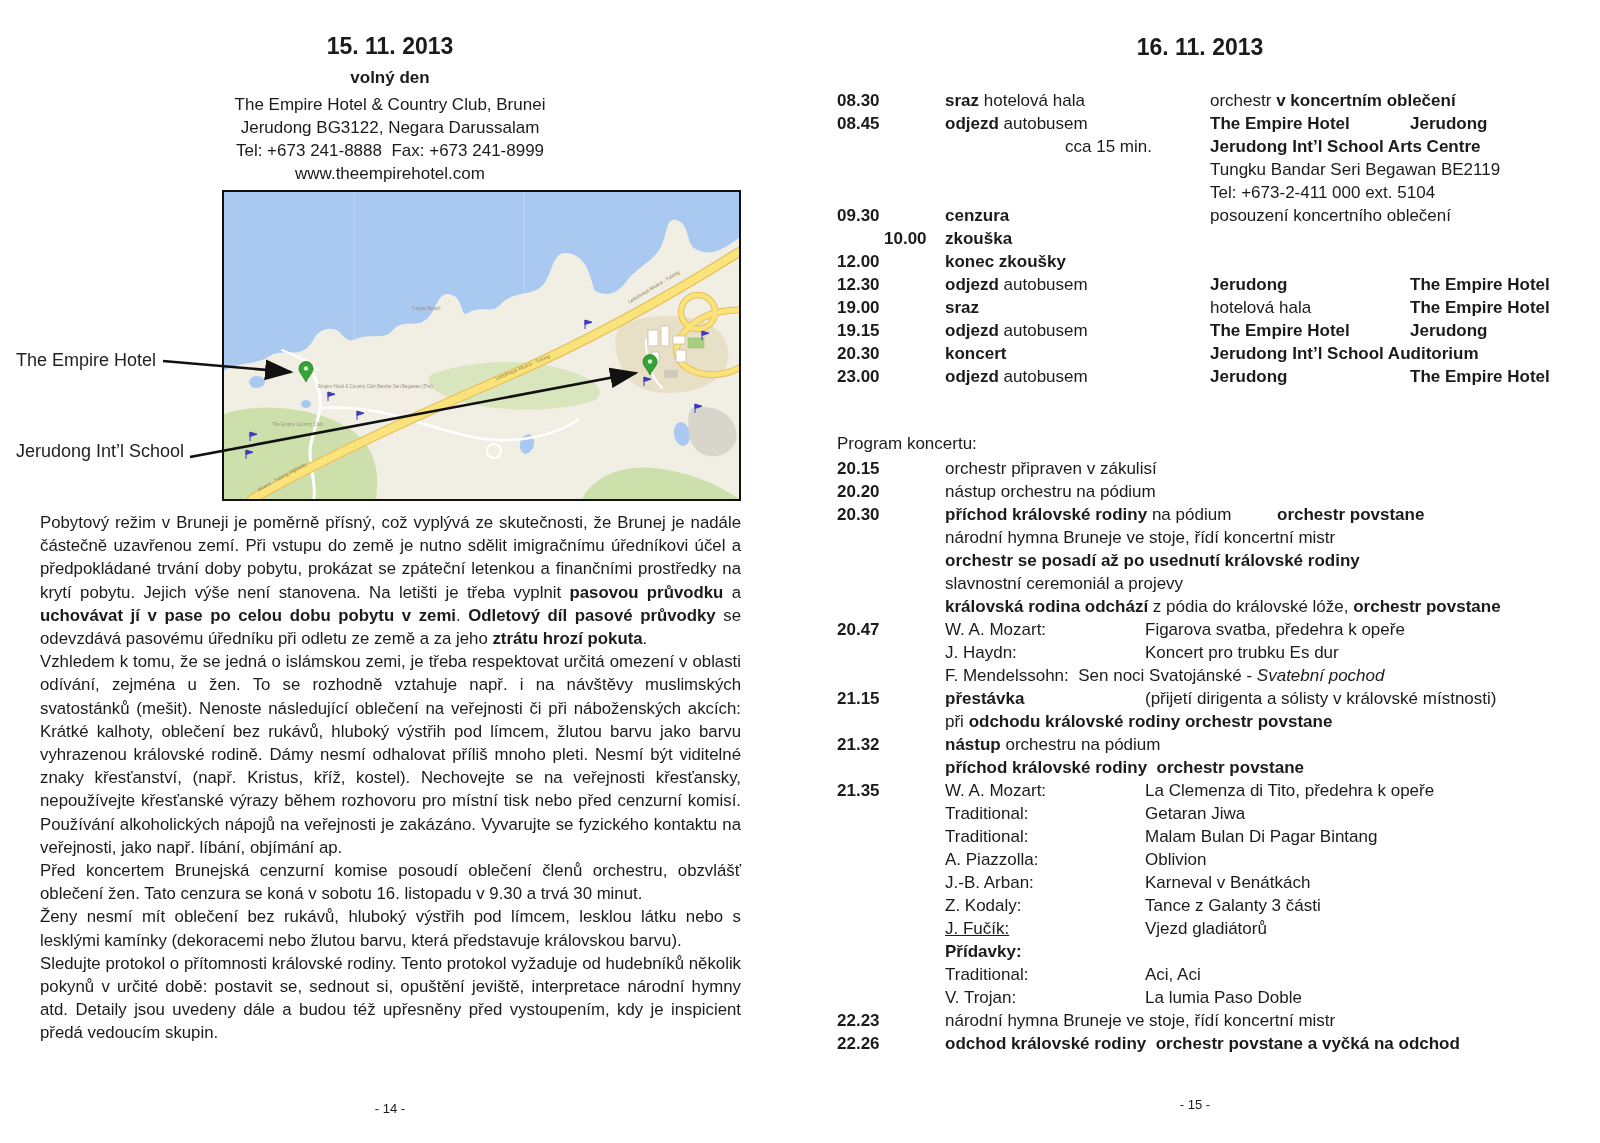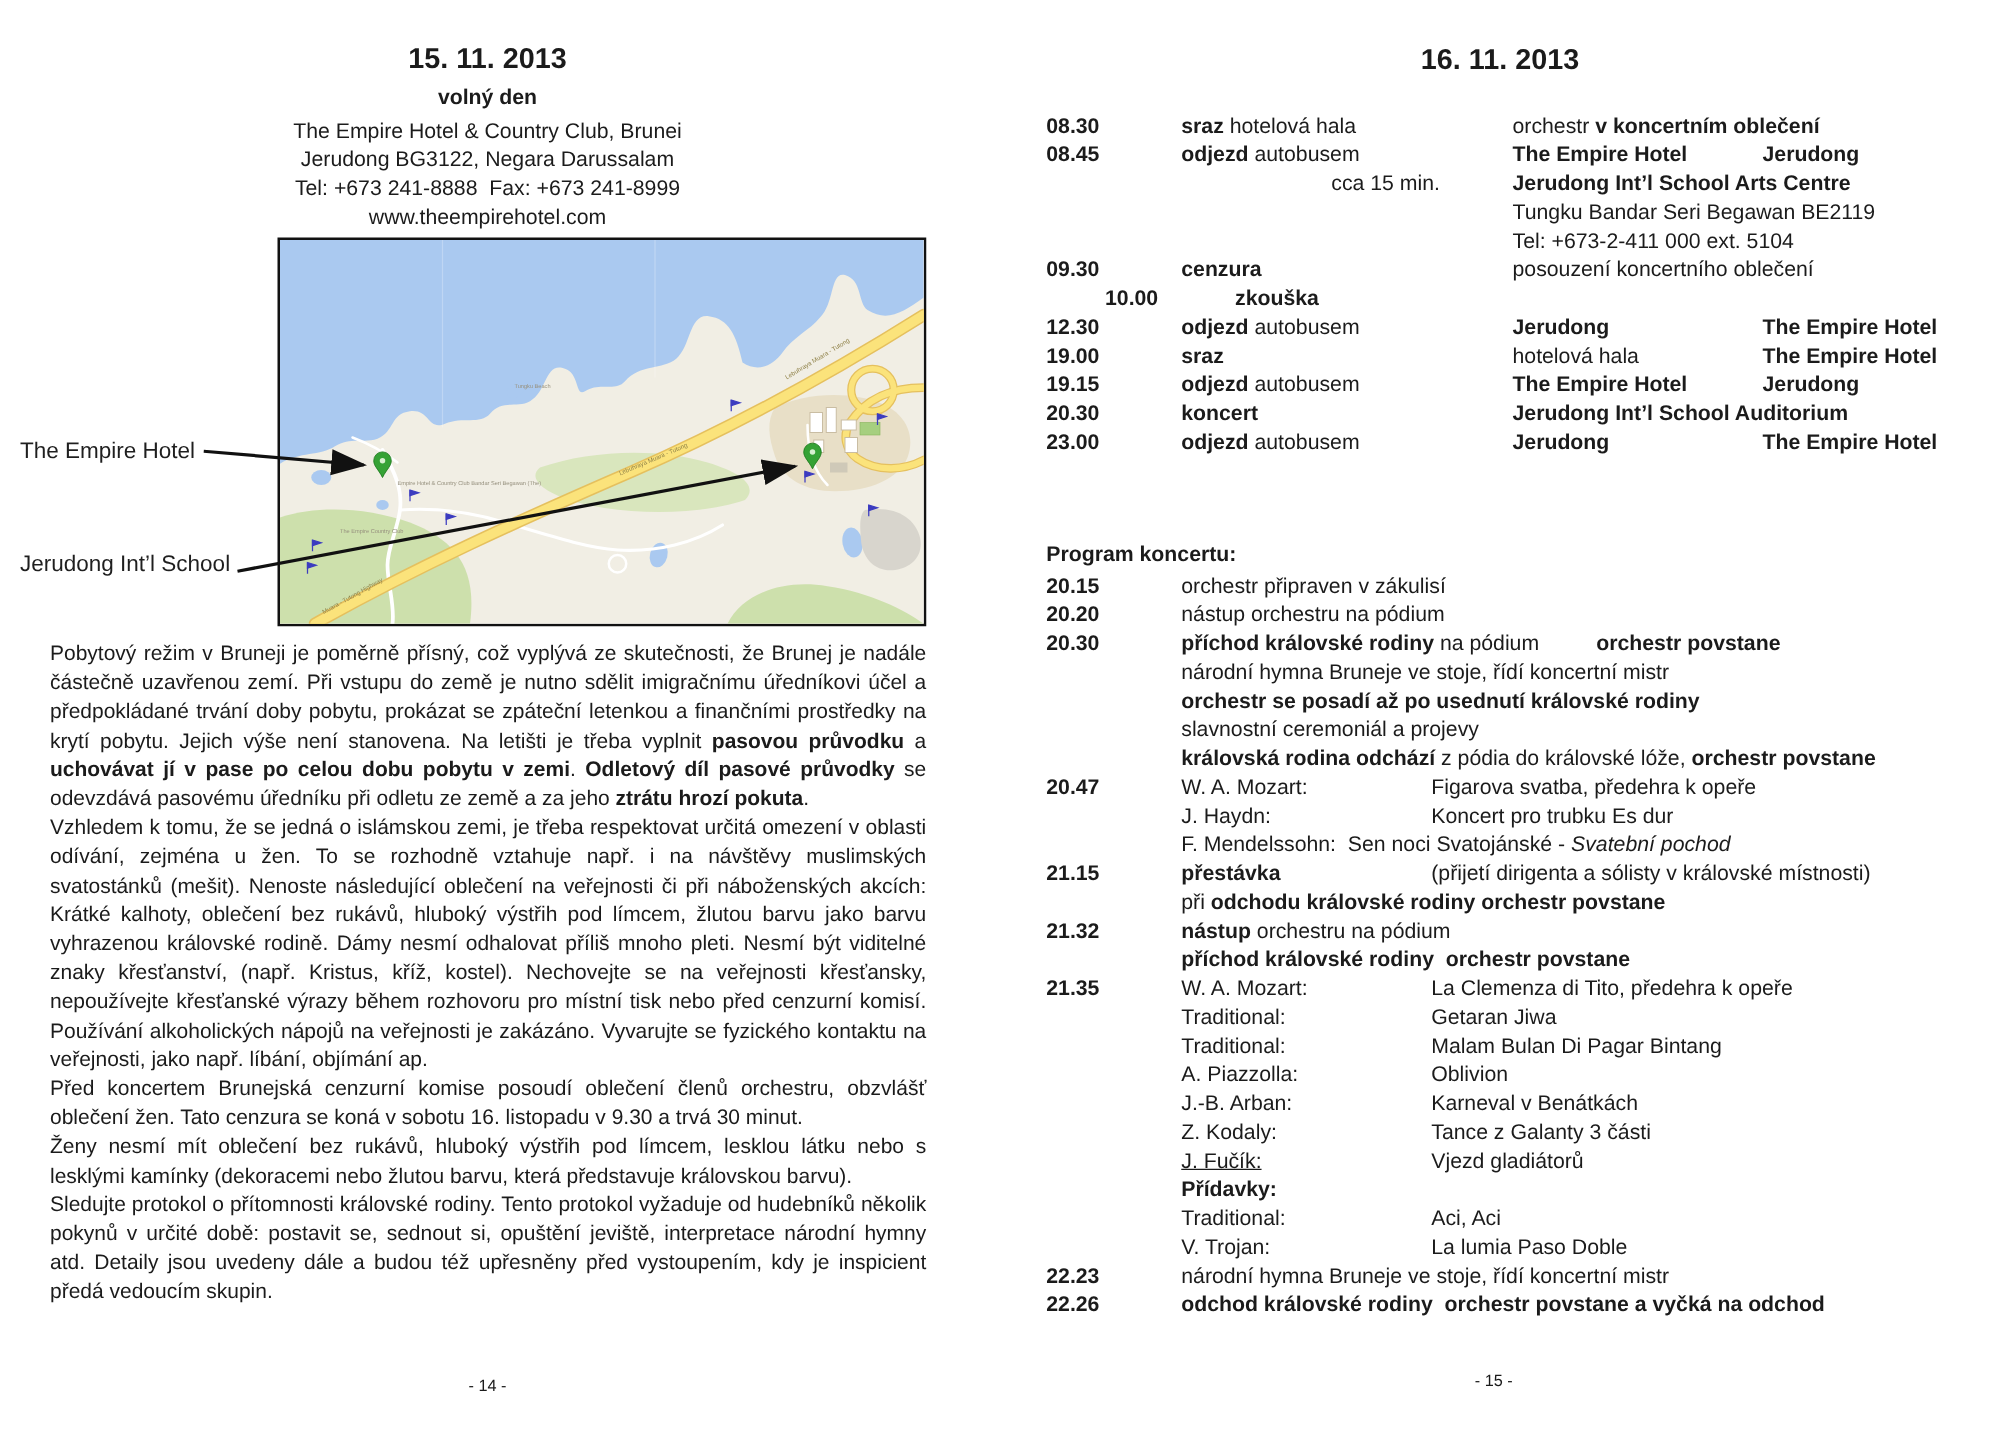--- a/index.html
+++ b/index.html
@@ -29,21 +29,21 @@
   .page.right .pagenum{left:245px;top:1097px;}
 
   
   .rtitle{position:absolute;left:0;top:34px;width:800px;text-align:center;
           font-size:23px;font-weight:bold;}
   .rows{position:absolute;left:0;width:800px;}
   .rows.schedule{top:89px;}
   .rows.program{top:457px;}
   .row{position:relative;height:23px;}
   .cell{position:absolute;top:0;white-space:pre;font-size:17px;line-height:23px;}
-  .prog-header{position:absolute;left:37px;top:434px;font-size:17px;font-weight:bold;}
+  .prog-header{position:absolute;left:37px;top:434px;font-size:17px;font-weight:normal;}
 
   
   .w{fill:var(--water);} .g1{fill:var(--green1);} .g2{fill:var(--green2);}
   .campus{fill:var(--campus);} .grayblob{fill:var(--gray);}
   .roadc{stroke:var(--roadcase);fill:none;stroke-linecap:round;}
   .roadf{stroke:var(--road);fill:none;stroke-linecap:round;}
   .wroad{stroke:#ffffff;fill:none;stroke-linecap:round;}
   .pin{fill:var(--pin);stroke:#1d7a1d;stroke-width:.7;}
   .flag{fill:var(--flag);stroke:var(--flag);}
   .tinytxt{fill:#97917f;font-size:4.5px;font-family:"Liberation Sans",sans-serif;}
@@ -223,21 +223,25 @@
         <div class="row">
           <span class="cell" style="left: 410px;"><span>Tel: +673-2-411 000 ext. 5104</span></span>
         </div>
         <div class="row">
           <span class="cell" style="left: 37px;"><span class="b">09.30</span></span>
           <span class="cell" style="left: 145px;"><span class="b">cenzura</span></span>
           <span class="cell" style="left: 410px;"><span>posouzení koncertního oblečení</span></span>
         </div>
         <div class="row">
           <span class="cell" style="left: 37px; margin-left: 47px;"><span class="b">10.00</span></span>
-          <span class="cell" style="left: 145px; margin-left: 43px;"><span class="b">zkouška</span></span>
+          <span class="cell" style="left: 145px;"><span class="b">zkouška</span></span>
+        </div>
+        <div class="row">
+          <span class="cell" style="left: 37px;"><span class="b">12.00</span></span>
+          <span class="cell" style="left: 145px;"><span class="b">konec zkoušky</span></span>
         </div>
         <div class="row">
           <span class="cell" style="left: 37px;"><span class="b">12.30</span></span>
           <span class="cell" style="left: 145px;"><span class="b">odjezd</span><span> autobusem</span></span>
           <span class="cell" style="left: 410px;"><span class="b">Jerudong</span></span>
           <span class="cell" style="left: 610px;"><span class="b">The Empire Hotel</span></span>
         </div>
         <div class="row">
           <span class="cell" style="left: 37px;"><span class="b">19.00</span></span>
           <span class="cell" style="left: 145px;"><span class="b">sraz</span></span>

